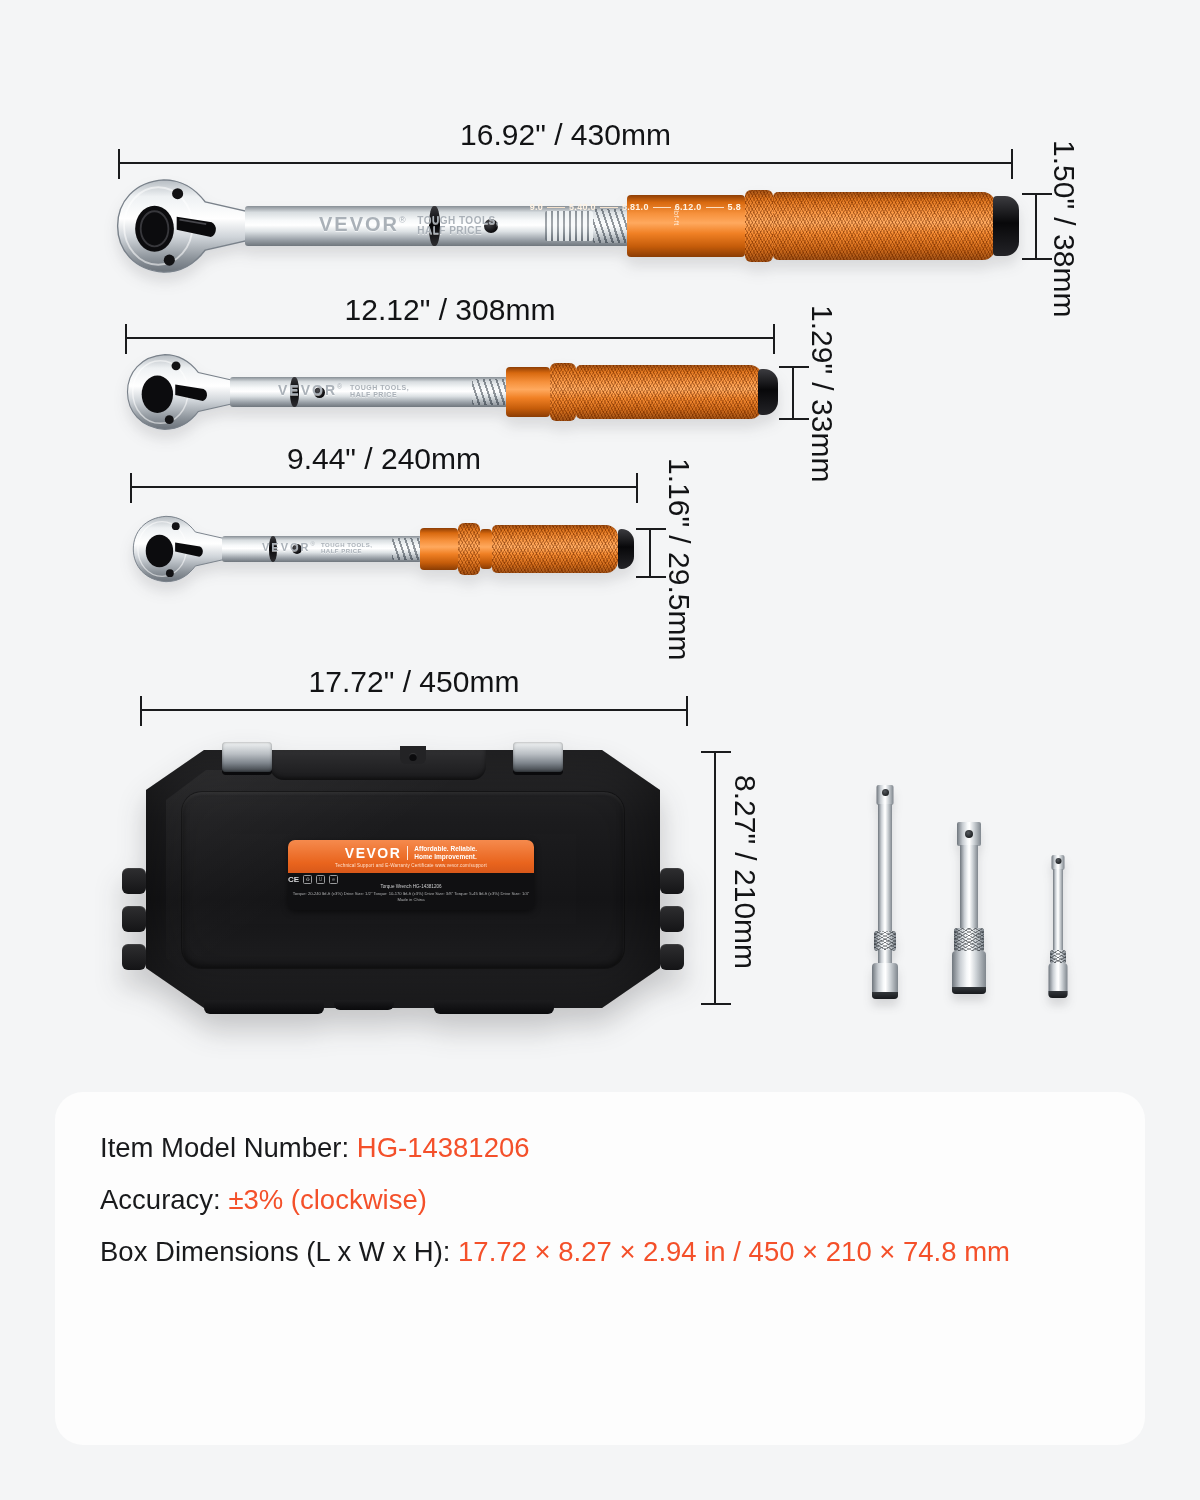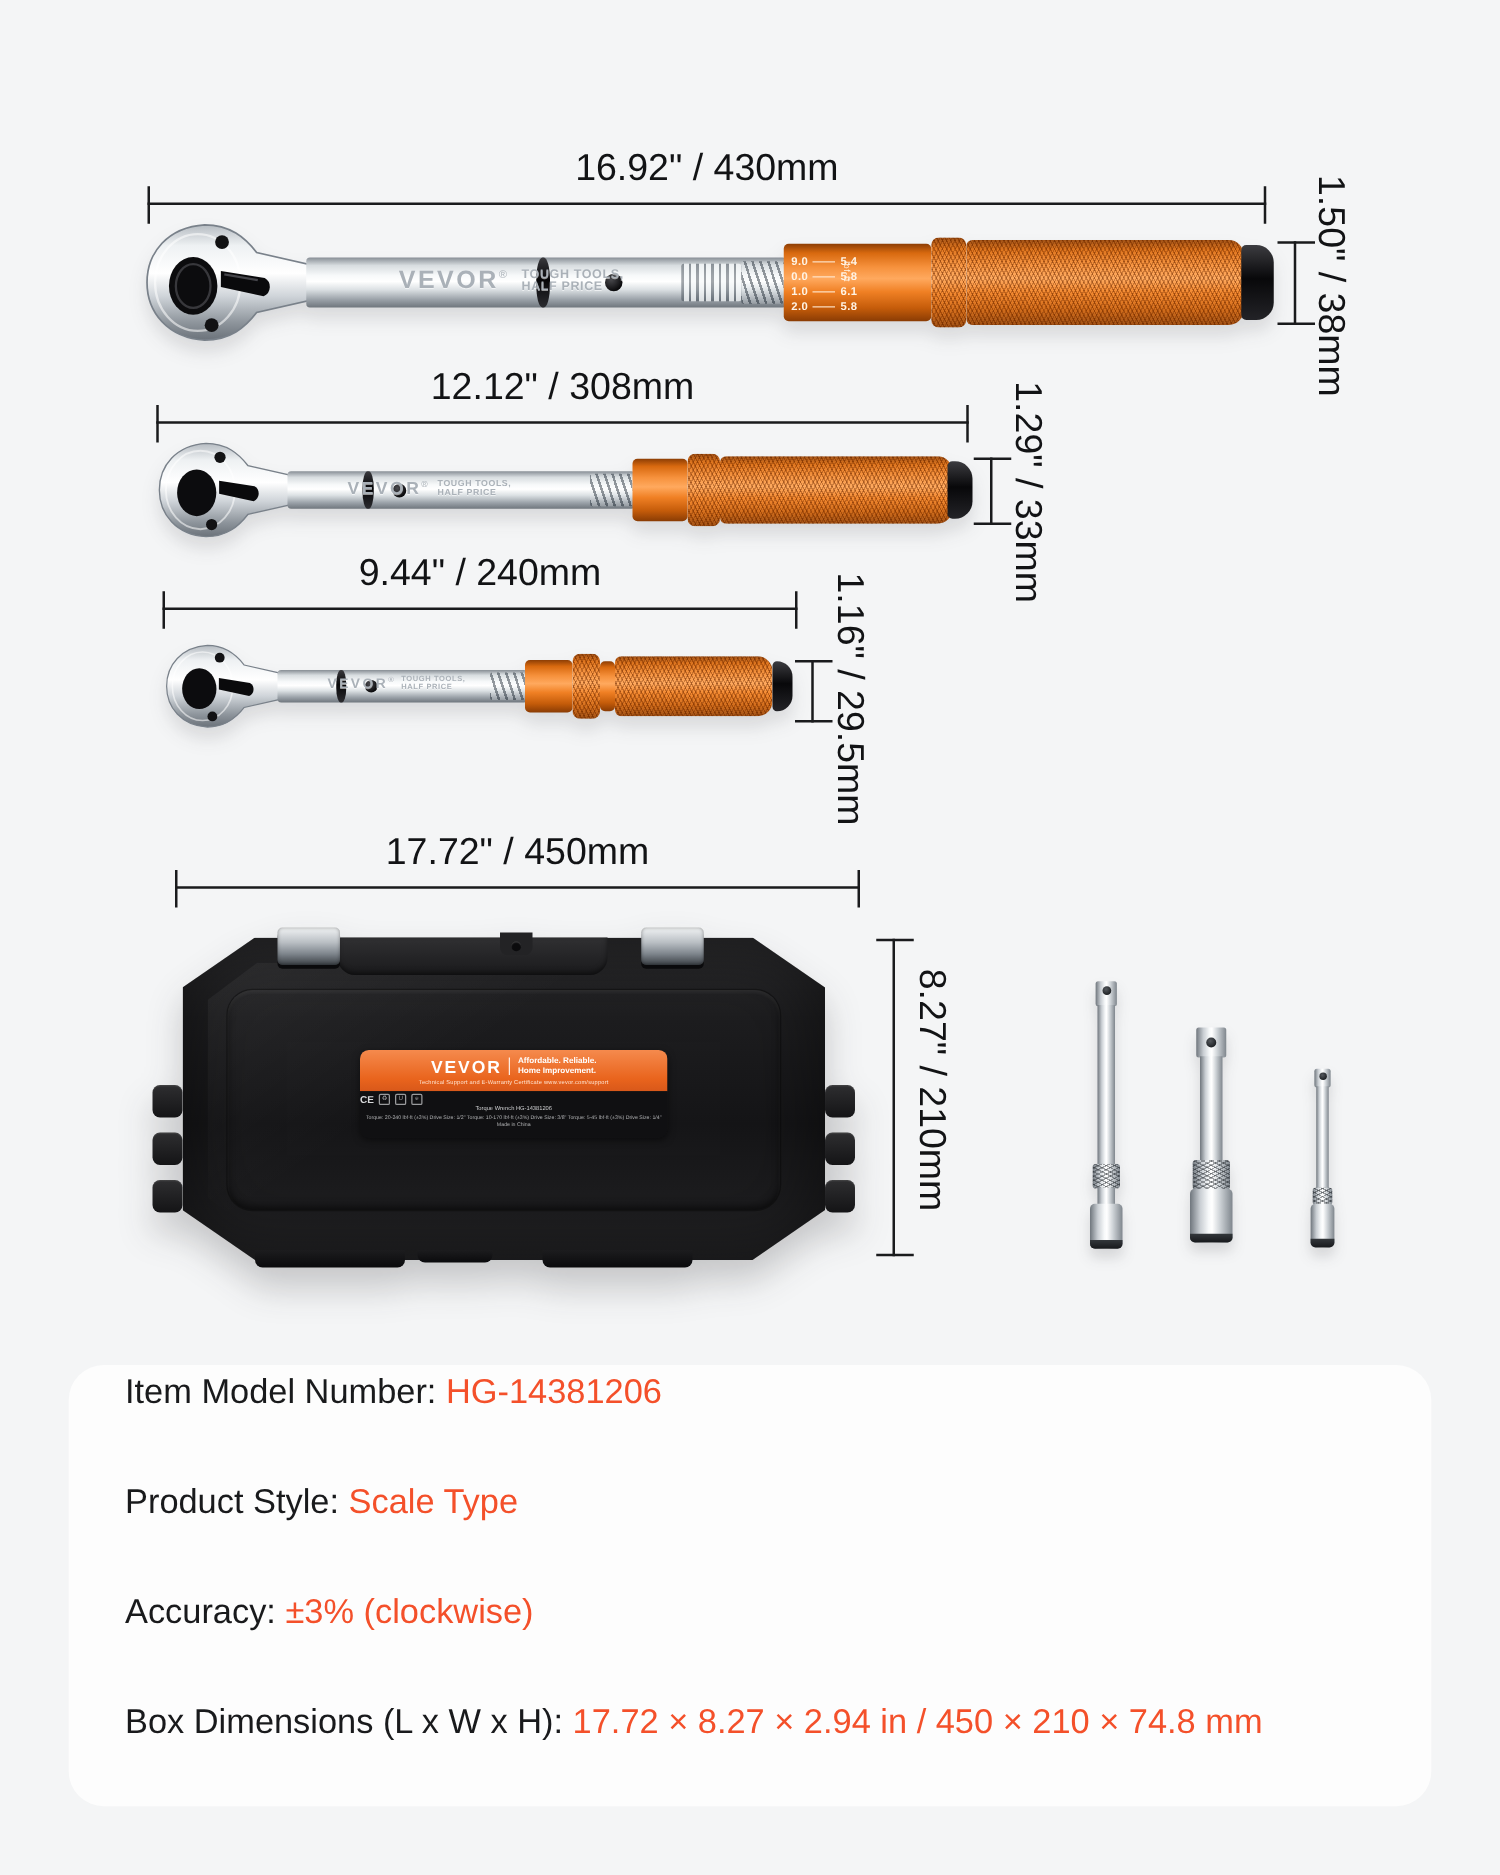--- a/index.html
+++ b/index.html
@@ -38,21 +38,21 @@
   .knurl{background-image:
       repeating-linear-gradient(63deg,rgba(110,42,0,.38) 0 1px,rgba(255,180,110,.12) 1px 3px),
       repeating-linear-gradient(-63deg,rgba(110,42,0,.38) 0 1px,rgba(255,160,80,.08) 1px 3px),
       linear-gradient(180deg,#8d3e05 0%,#d8690f 12%,#f6913c 30%,#ffa95e 45%,#f08024 62%,#c55c0a 83%,#8a3c04 100%);}
   .sleeve{border-radius:4px;}
   .ringk{border-radius:6px;}
   .grip{border-radius:5px 12px 12px 5px;}
   .endcap{background:linear-gradient(180deg,#3c3c40,#08080a 45%,#232327);border-radius:4px 14px 14px 4px;}
 
   
-  .scale-rows{position:absolute;left:6px;top:6px;right:4px;bottom:4px;display:flex;flex-direction:column;justify-content:center;}
+  .scale-rows{position:absolute;left:6px;top:6px;right:4px;bottom:4px;display:flex;flex-direction:row;justify-content:flex-end;}
   .scale-row{display:flex;align-items:center;height:12px;}
   .scale-num{font-size:9px;color:#fff3e4;font-weight:bold;letter-spacing:.3px;}
   .scale-dash{flex:0 0 18px;border-top:1.5px solid #ffe9d2;margin:0 4px;opacity:.9;}
   .scale-unit{position:absolute;left:46px;top:14px;writing-mode:vertical-rl;font-size:7px;color:#fff3e4;letter-spacing:.5px;}
 
   
   .case{position:absolute;left:120px;top:744px;width:580px;height:276px;filter:drop-shadow(0 16px 14px rgba(30,30,35,.22));}
   .case>*{position:absolute;}
   .case-body{left:26px;top:6px;width:514px;height:258px;
      background:linear-gradient(180deg,#2b2b2d 0%,#1d1d1f 26%,#151517 58%,#232325 100%);
@@ -104,21 +104,21 @@
      repeating-linear-gradient(-27deg,rgba(30,35,40,.4) 0 1px,transparent 1px 3px),
      linear-gradient(90deg,#6f767d,#c9ced3 24%,#f7f9fa 44%,#ffffff 52%,#cfd4d8 70%,#7f868d);
      border-radius:3px;}
   .ext-socket{border-radius:4px;}
   .ext-socket::after{content:"";position:absolute;left:0;right:0;bottom:0;height:7px;border-radius:0 0 4px 4px;
      background:linear-gradient(180deg,#33373b,#17191c);}
 
   
   .spec-card{position:absolute;left:55px;top:1092px;width:1090px;height:353px;background:#fdfdfd;border-radius:28px;}
   .spec-col{position:absolute;display:flex;flex-direction:column;}
-  .spec-col.left{left:100px;top:1087px;gap:36px;}
+  .spec-col.left{left:100px;top:1122px;}
   .spec-col.right{left:598px;top:1122px;}
   .spec-row{height:52px;line-height:52px;font-size:27.5px;white-space:nowrap;}
   .spec-label{color:#191a1c;}
   .spec-value{color:#F4502A;}
 </style>
 </head>
 <body>
 
 <div class="stage">
 
@@ -326,18 +326,17 @@
         <span class="ext-hole" style="top:3px;width:6px;height:6px;"></span>
       </div>
     <div class="chrome-v" style="top:14px;width:10px;height:82px;"></div>
     <div class="ext-knurl" style="top:95px;width:16px;height:14px;"></div>
     <div class="chrome-v ext-socket" style="top:108px;width:19px;height:35px;"></div>
   </div>
 
   <div class="spec-card"></div>
   <div class="spec-col left">
     <div class="spec-row"><span class="spec-label">Item Model Number: </span><span class="spec-value">HG-14381206</span></div>
-    <div class="spec-row"><span class="spec-label">Product Style: </span><span class="spec-value">Scale Type</span></div>
     <div class="spec-row"><span class="spec-label">Accuracy: </span><span class="spec-value">±3% (clockwise)</span></div>
     <div class="spec-row"><span class="spec-label">Box Dimensions (L x W x H): </span><span class="spec-value">17.72 × 8.27 × 2.94 in / 450 × 210 × 74.8 mm</span></div>
   </div>
 
 </div>
 
 </body></html>

